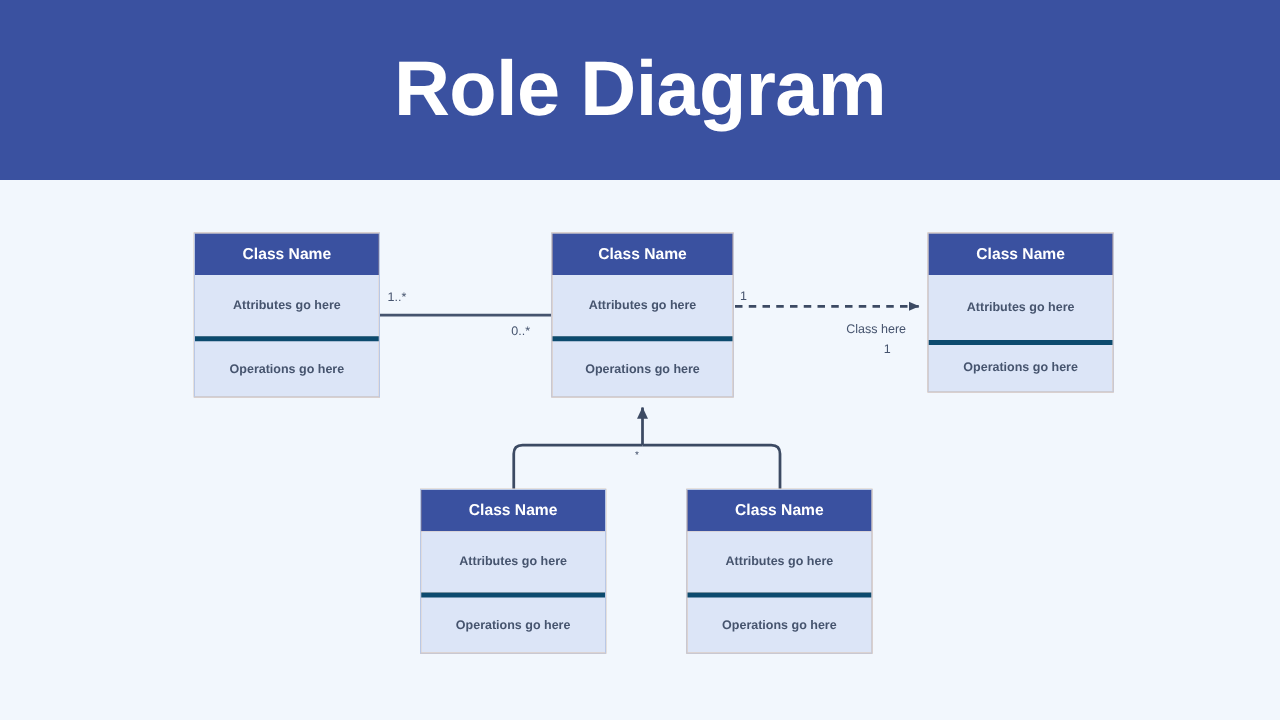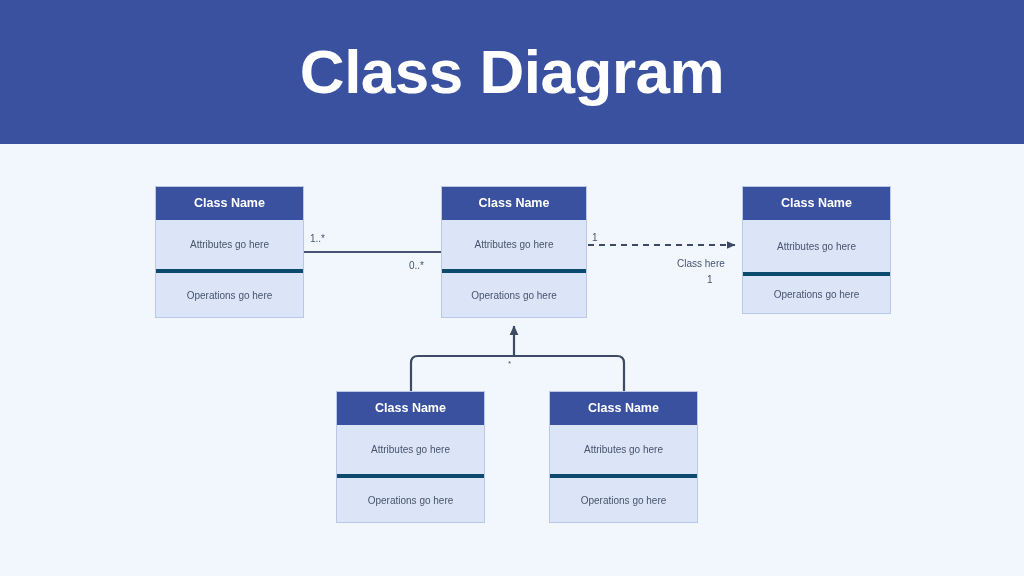--- a/index.html
+++ b/index.html
@@ -77,20 +77,21 @@
   }
   .class-attrs, .class-ops {
     color: #46546e;
     font-size: 10px;
     text-align: center;
     display: flex;
     align-items: center;
     justify-content: center;
     flex: 1 1 auto;
     background: #dce5f7;
+    font-weight: bold;
   }
   .class-ops {
     border-top: 4px solid #0c4a6e;
     text-align: right;
   }
 
   
   #class-box-left      { left: 155px; top:  42px; width: 149px; height: 132px; }
   #class-box-left   .class-header { height: 33px; }
   #class-box-left   .class-attrs  { height: 49px; flex: 0 0 49px; }
@@ -126,21 +127,21 @@
   #label-dep-target   { left: 707px; top: 131px; }
   #label-generalization {
     left: 508px; top: 216px;
     font-size: 8px;
   }
 </style>
 </head>
 <body>
 
 <div id="header-banner">
-  <div id="page-title">Class Diagram</div>
+  <div id="page-title">Role Diagram</div>
 </div>
 
 <div id="diagram-canvas">
 
   <svg id="connector-layer" width="1024" height="432" viewBox="0 0 1024 432">
     <defs>
       <marker id="arrow-open" markerWidth="9" markerHeight="9" refX="8" refY="4.5" orient="auto" markerUnits="userSpaceOnUse">
         <path d="M0,0.8 L8.5,4.5 L0,8.2 Z" fill="#3c4a63"></path>
       </marker>
       <marker id="arrow-up" markerWidth="11" markerHeight="10" refX="9" refY="5" orient="auto" markerUnits="userSpaceOnUse">

